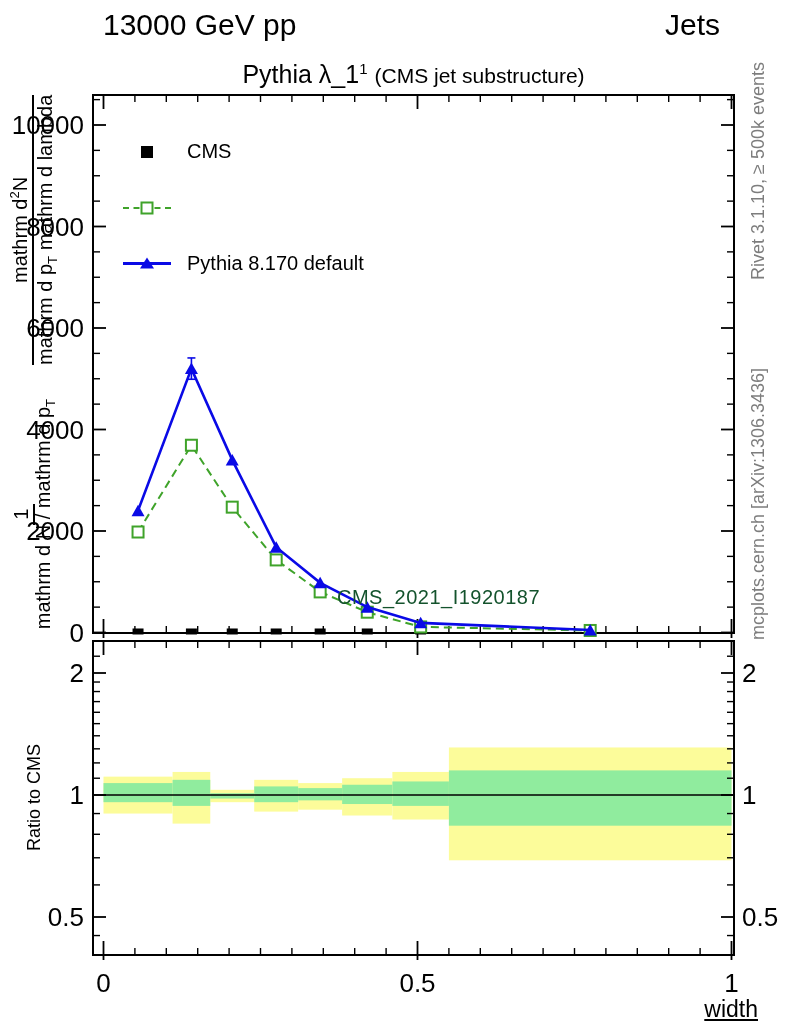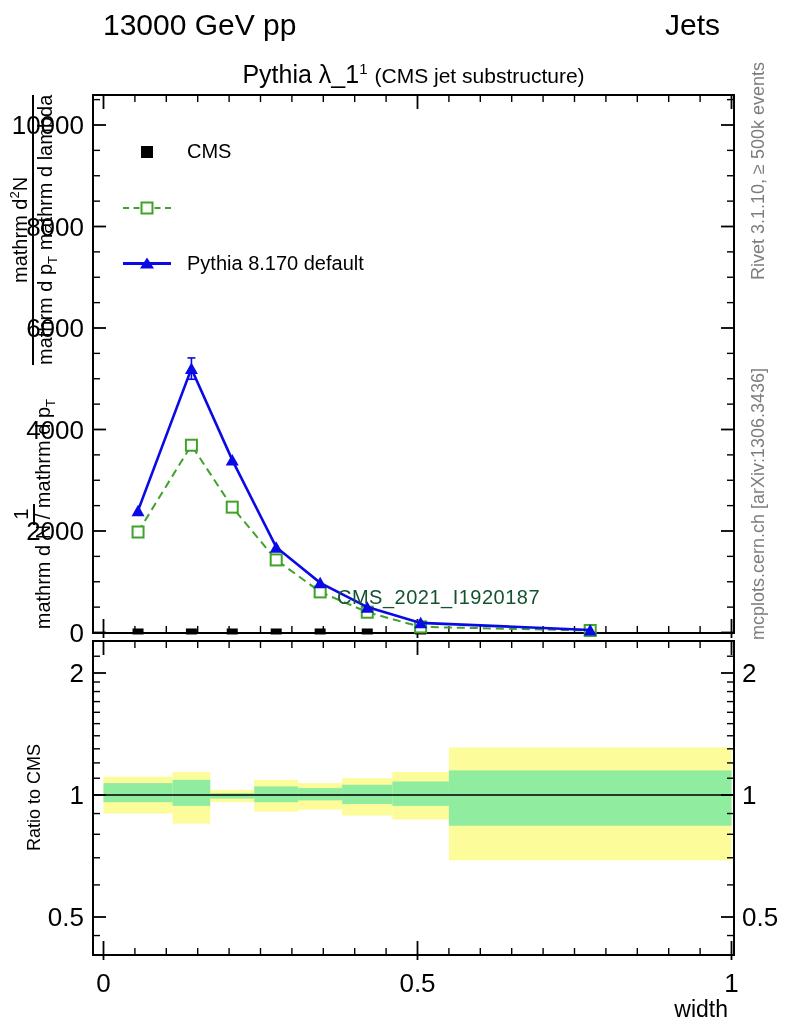--- a/index.html
+++ b/index.html
@@ -28,21 +28,21 @@
   #ylabel-box{left:2px;top:642px;width:560px;height:64px;display:flex;align-items:center;
        justify-content:center;gap:34px;font-size:20px;}
   .frac{display:inline-block;text-align:center;line-height:1.05;}
   .frac .num{border-bottom:2px solid #000;padding:0 5px 1px 5px;}
   .frac .den{padding-top:1px;}
   sub{font-size:13px;} sup{font-size:13px;}
   #note-top{left:748px;top:312px;width:282px;height:20px;font-size:18px;color:#7d7d7d;}
   #note-bottom{left:748px;top:645px;width:282px;height:20px;font-size:18px;color:#7d7d7d;}
   #ratio-ylabel{left:24px;top:870px;width:145px;height:20px;font-size:18px;color:#000;}
   #watermark{left:337px;top:586px;font-size:20px;color:#14532d;letter-spacing:0.5px;}
-  #xlabel{right:58px;top:996px;font-size:23px;}
+  #xlabel{right:28px;top:996px;font-size:23px;text-decoration:underline;}
   svg text{font-family:"Liberation Sans", sans-serif;}
 </style>
 </head>
 <body>
 
 <div id="fig">
 
   <svg id="plot" width="786" height="1024" style="position:absolute;left:0;top:0;">
       <g>
         <rect x="103.5" width="69.07999999999998" y="776.6317194578035" height="36.912657942492615" fill="#FCFC9A"></rect>

